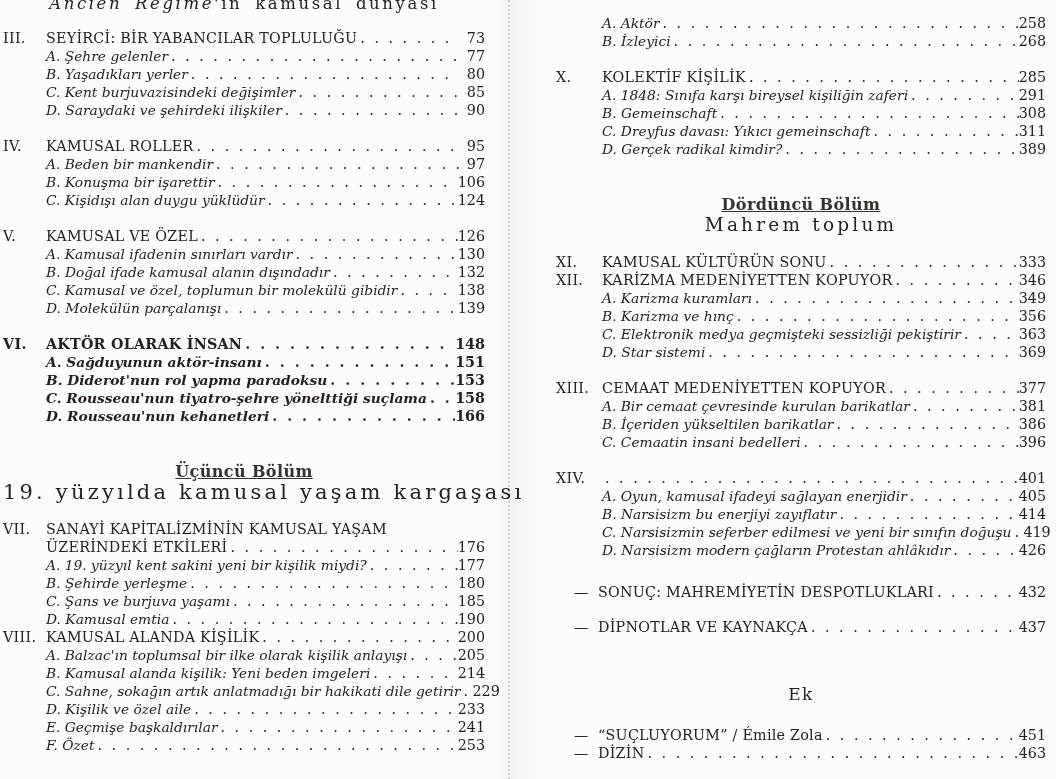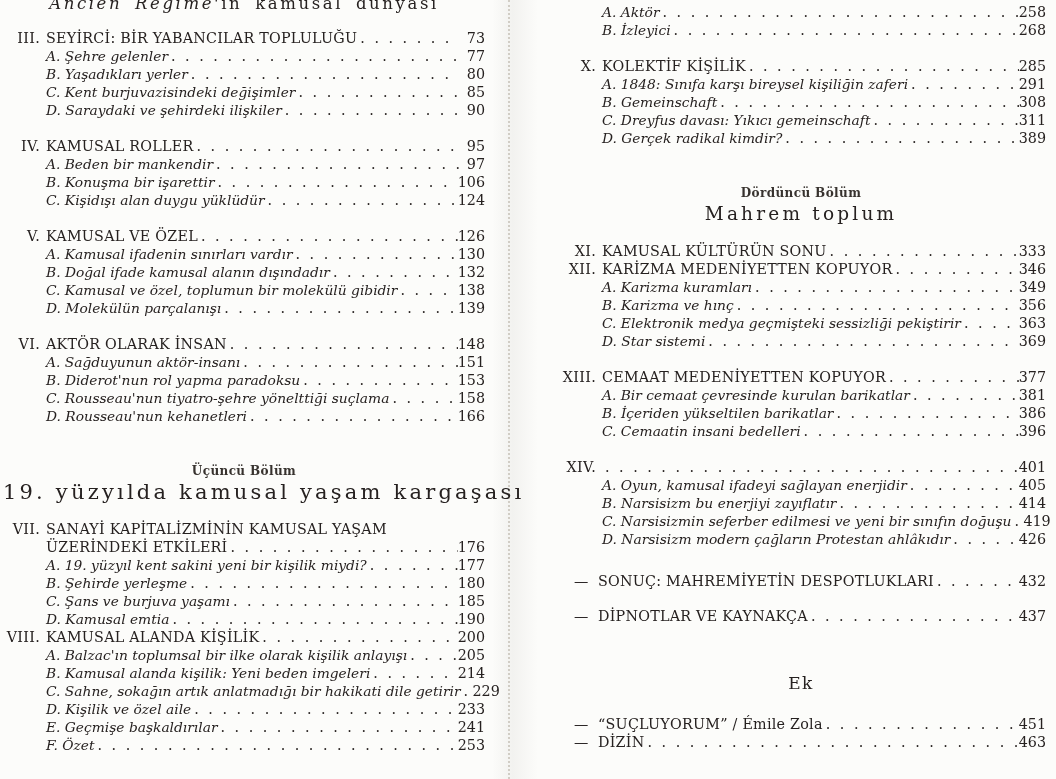--- a/index.html
+++ b/index.html
@@ -3,54 +3,54 @@
 <meta charset="utf-8">
 <style>
   html,body{margin:0;padding:0;background:#e9e7e2;}
   #screen{
     position:relative;width:1056px;height:779px;overflow:hidden;
     background:#fcfcfa;color:#262120;
     font-family:"DejaVu Serif", serif;
   }
   .page{position:absolute;top:0;}
   #page-left{left:3px;width:482px;}
-  #page-right{left:556px;width:490px;top:1px;}
+  #page-right{left:556px;width:490px;top:12px;}
 
   
   .gutter-shade{position:absolute;left:492px;top:0;width:46px;height:779px;
     background:linear-gradient(90deg,rgba(60,55,45,0) 0%,rgba(60,55,45,.05) 45%,rgba(60,55,45,0) 100%);}
   .gutter-line{position:absolute;left:508px;top:0;height:779px;width:0;
     border-left:2px dotted #c6c1b7;opacity:.75;}
 
   
   .running-title{margin-top:-7px;text-align:center;white-space:nowrap;
     font-size:16.5px;letter-spacing:2.6px;word-spacing:5px;line-height:22px;}
   .rt-italic{font-style:italic;}
 
   
   .row{display:flex;align-items:baseline;line-height:18px;font-size:14.3px;white-space:nowrap;}
-  .num{flex:none;width:43px;padding-right:6px;box-sizing:border-box;text-align:right;letter-spacing:.3px;}
+  .num{flex:none;width:43px;padding-right:6px;box-sizing:border-box;text-align:left;letter-spacing:.3px;}
   #page-right .num{width:46px;}
   .row.cont{padding-left:43px;}
   .row.item{padding-left:43px;}
   #page-right .row.item{padding-left:46px;}
   .txt{flex:none;letter-spacing:.25px;}
   .row.item .txt{font-style:italic;font-size:13.8px;letter-spacing:0;}
   .dots{flex:1 1 auto;min-width:6px;overflow:hidden;padding:0 3px;}
   .dots::after{content:". . . . . . . . . . . . . . . . . . . . . . . . . . . . . . . . . . . . . . . . . . . . . . . . . . . . . . . . . . . . . . . . . . . . . . . . . . . . . . . .";
     letter-spacing:2.5px;color:#2b2624;}
   .pg{flex:none;min-width:26px;text-align:right;}
 
   
   .row.dash{padding-left:18px;}
   .dash-mark{flex:none;width:24px;}
 
   
   .block.part{text-align:center;margin-bottom:14px;}
-  .part-label{font-size:12px;font-weight:bold;letter-spacing:.4px;color:#37322e;line-height:13px;}
+  .part-label{font-size:16px;font-weight:bold;letter-spacing:.4px;color:#37322e;line-height:13px;text-decoration:underline;}
   .part-title{font-size:21px;letter-spacing:3.2px;line-height:28px;white-space:nowrap;}
   #page-right .part-title{font-size:18.5px;}
 
   
   .block.heading{text-align:center;font-size:17px;letter-spacing:1.5px;line-height:24px;margin-bottom:20px;}
 </style>
 </head>
 <body>
 
 <div id="screen">
@@ -132,21 +132,21 @@
             <span class="txt">C. Kamusal ve özel, toplumun bir molekülü gibidir</span>
             <span class="dots"></span>
             <span class="pg">138</span>
           </div>
           <div class="row item">
             <span class="txt">D. Molekülün parçalanışı</span>
             <span class="dots"></span>
             <span class="pg">139</span>
           </div>
         </div>
-        <div class="block" style="margin-top: 18px;">
+        <div class="block" style="margin-top: 18px; font-weight: bold;">
           <div class="row">
             <span class="num">VI.</span>
             <span class="txt">AKTÖR OLARAK İNSAN</span>
             <span class="dots"></span>
             <span class="pg">148</span>
           </div>
           <div class="row item">
             <span class="txt">A. Sağduyunun aktör-insanı</span>
             <span class="dots"></span>
             <span class="pg">151</span>

